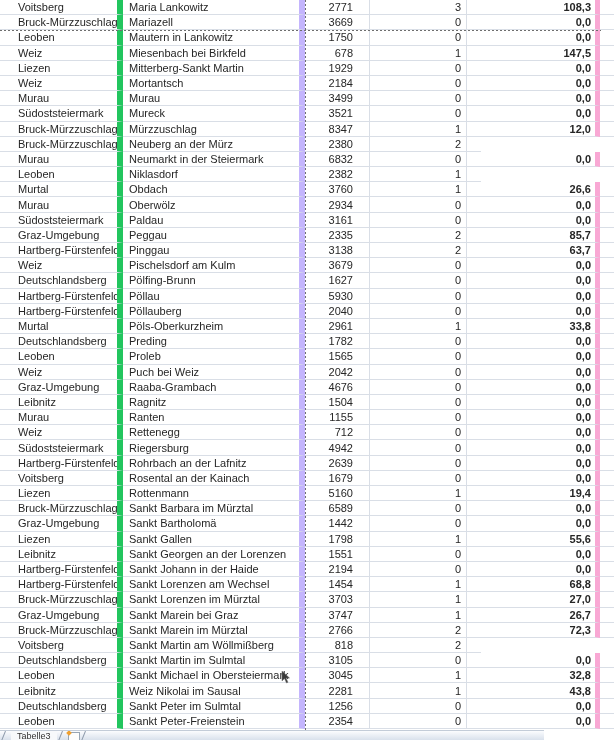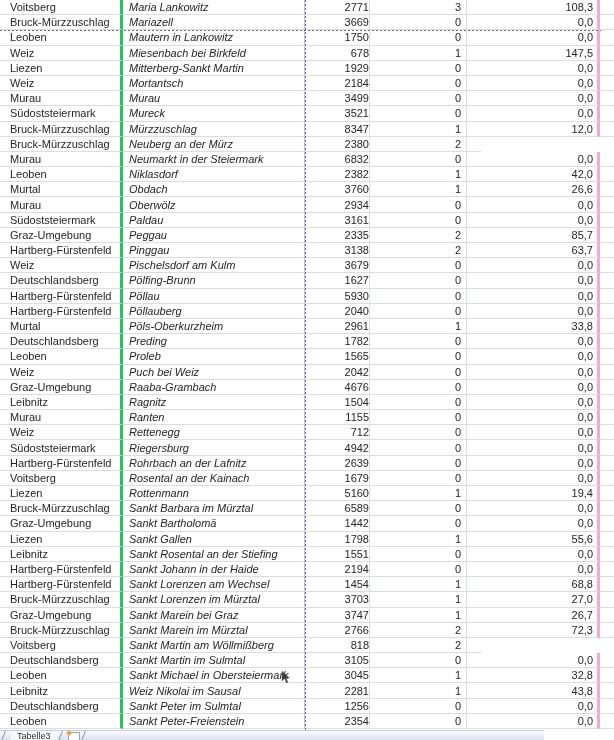--- a/index.html
+++ b/index.html
@@ -14,25 +14,25 @@
   .grid{position:absolute;left:0;top:0;width:614px;height:729.6px;}
   .row{display:flex;height:15.2px;box-sizing:border-box;}
   .cell{
     box-sizing:border-box;
     border-bottom:1px solid #d9dee6;
     display:flex;align-items:center;
     font-size:11px;color:#262626;
     white-space:nowrap;overflow:hidden;
     line-height:14px;
   }
-  .c1{width:123px;padding-left:10px;border-right:3px solid #22c55e;}
-  .c2{width:182px;padding-left:6px;border-right:1px solid #c4b5fd;font-style:italic;}
-  .c3{width:65px;justify-content:flex-end;padding-right:0;border-right:1px solid #d9dee6;}
+  .c1{width:123px;padding-left:18px;border-right:6px solid #22c55e;}
+  .c2{width:182px;padding-left:6px;border-right:6px solid #c4b5fd;}
+  .c3{width:65px;justify-content:flex-end;padding-right:16px;border-right:1px solid #d9dee6;}
   .c4{width:97px;justify-content:flex-end;padding-right:5px;border-right:1px solid #d9dee6;}
-  .c5{width:133px;justify-content:flex-end;padding-right:4px;border-right:3px solid #f9a8d4;}
+  .c5{width:133px;justify-content:flex-end;padding-right:4px;border-right:5px solid #f9a8d4;font-weight:bold;}
   .c6{width:14px;}
   
   .pb-v{
     position:absolute;left:305px;top:0;width:1px;height:729.6px;
     background:repeating-linear-gradient(to bottom,#6e6e6e 0 2px,transparent 2px 4px);
     pointer-events:none;
   }
   .pb-h{
     position:absolute;left:0;top:30px;width:601px;height:1px;
     background:repeating-linear-gradient(to right,#6e6e6e 0 2px,transparent 2px 4px);
@@ -162,21 +162,20 @@
       <div class="cell c3">6832</div>
       <div class="cell c4">0</div>
       <div class="cell c5">0,0</div>
       <div class="cell c6"></div>
     </div>
       <div class="row">
       <div class="cell c1">Leoben</div>
       <div class="cell c2">Niklasdorf</div>
       <div class="cell c3">2382</div>
       <div class="cell c4">1</div>
-      <div class="cell c5">42,0</div>
       <div class="cell c6"></div>
     </div>
       <div class="row">
       <div class="cell c1">Murtal</div>
       <div class="cell c2">Obdach</div>
       <div class="cell c3">3760</div>
       <div class="cell c4">1</div>
       <div class="cell c5">26,6</div>
       <div class="cell c6"></div>
     </div>
@@ -359,21 +358,21 @@
       <div class="row">
       <div class="cell c1">Liezen</div>
       <div class="cell c2">Sankt Gallen</div>
       <div class="cell c3">1798</div>
       <div class="cell c4">1</div>
       <div class="cell c5">55,6</div>
       <div class="cell c6"></div>
     </div>
       <div class="row">
       <div class="cell c1">Leibnitz</div>
-      <div class="cell c2">Sankt Rosental an der Stiefing</div>
+      <div class="cell c2">Sankt Georgen an der Lorenzen</div>
       <div class="cell c3">1551</div>
       <div class="cell c4">0</div>
       <div class="cell c5">0,0</div>
       <div class="cell c6"></div>
     </div>
       <div class="row">
       <div class="cell c1">Hartberg-Fürstenfeld</div>
       <div class="cell c2">Sankt Johann in der Haide</div>
       <div class="cell c3">2194</div>
       <div class="cell c4">0</div>

